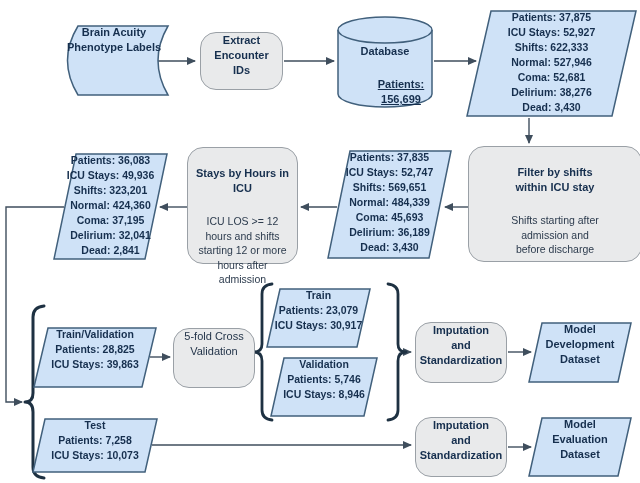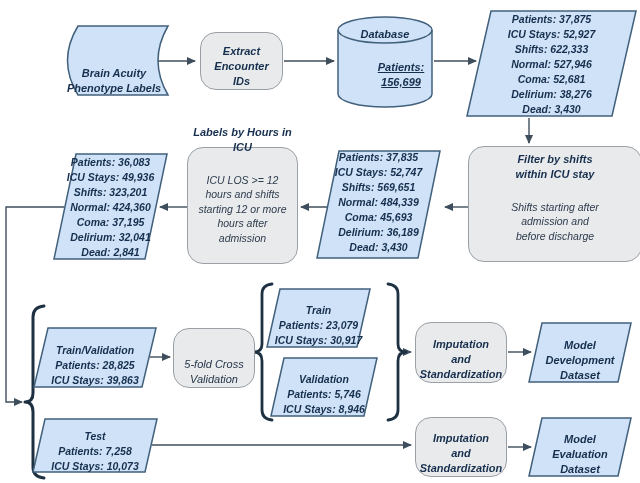--- a/index.html
+++ b/index.html
@@ -13,21 +13,21 @@
   }
   html,body{margin:0;padding:0;background:#ffffff;}
   .canvas{
     position:relative;width:640px;height:483px;background:#ffffff;
     font-family:"Liberation Sans",sans-serif;overflow:hidden;
   }
   .overlay{position:absolute;left:0;top:0;z-index:1;}
   .overlay .conn{stroke:var(--connector);stroke-width:1.4;fill:none;}
   .overlay .brace{stroke:var(--brace);stroke-width:2.8;fill:none;stroke-linecap:round;stroke-linejoin:round;}
   .overlay .brace.big{stroke-width:3;}
-  .node{position:absolute;z-index:2;display:flex;align-items:flex-end;justify-content:center;font-style:italic;}
+  .node{position:absolute;z-index:2;display:flex;align-items:flex-start;justify-content:center;}
   .shape{position:absolute;left:0;top:0;z-index:0;}
   .shape .blue{fill:var(--blue-fill);stroke:var(--blue-border);stroke-width:1.5;}
   .txt{position:relative;z-index:1;text-align:center;white-space:pre-line;color:var(--text);}
   .stats{font-weight:700;font-size:10.5px;line-height:15px;}
   .ttl{font-weight:700;font-size:11px;line-height:15px;}
   .sub{font-weight:400;font-size:10.5px;line-height:14.5px;color:#2c3b4d;}
   .cv{font-weight:400;font-size:11px;line-height:15px;color:#24354a;}
   .u{text-decoration:underline;margin-left:32px;}
   .graybox{background:var(--gray-fill);border:1.5px solid var(--gray-border);border-radius:16px;box-sizing:border-box;}
   .dbtxt{padding-top:10px;}
@@ -103,36 +103,36 @@
   <div class="node graybox" style="left:468px;top:146px;width:174px;height:116px">
     <div class="txt">
       <div class="ttl">Filter by shifts
 within ICU stay</div>
       <div class="sub">Shifts starting after
 admission and
 before discharge</div>
     </div>
   </div>
 
-  <div class="node" style="left:316px;top:150px;width:125px;height:105px">
+  <div class="node" style="left:327px;top:150px;width:125px;height:105px">
     <svg class="shape" width="125" height="109" viewBox="0 0 125 109" aria-hidden="true">
       <polygon class="blue" points="23,1 124,1 102,108 1,108"></polygon>
     </svg>
     <div class="txt stats">Patients: 37,835
 ICU Stays: 52,747
 Shifts: 569,651
 Normal: 484,339
 Coma: 45,693
 Delirium: 36,189
 Dead: 3,430</div>
   </div>
 
   <div class="node graybox" style="left:187px;top:147px;width:111px;height:117px">
     <div class="txt">
-      <div class="ttl">Labels by Hours in
+      <div class="ttl">Stays by Hours in
 ICU</div>
       <div class="sub">ICU LOS &gt;= 12
 hours and shifts
 starting 12 or more
 hours after
 admission</div>
     </div>
   </div>
 
   <div class="node" style="left:53px;top:153px;width:115px;height:107px">

